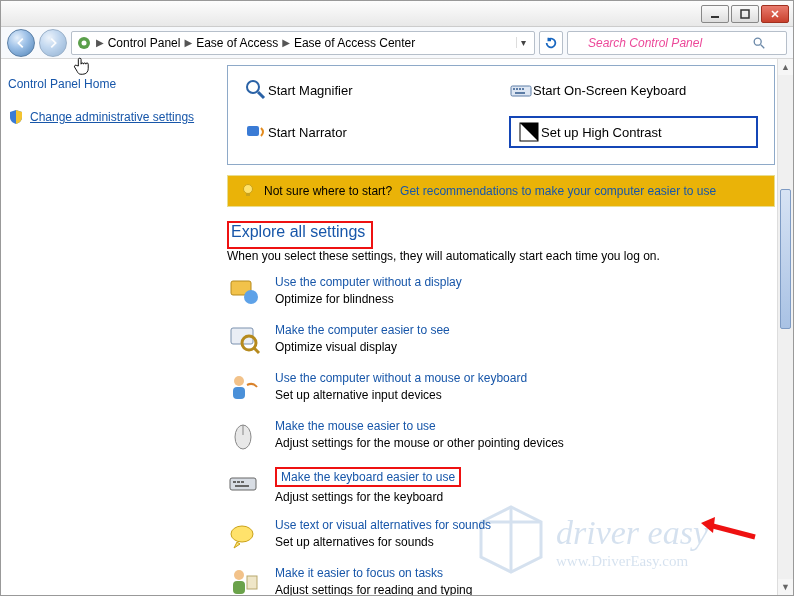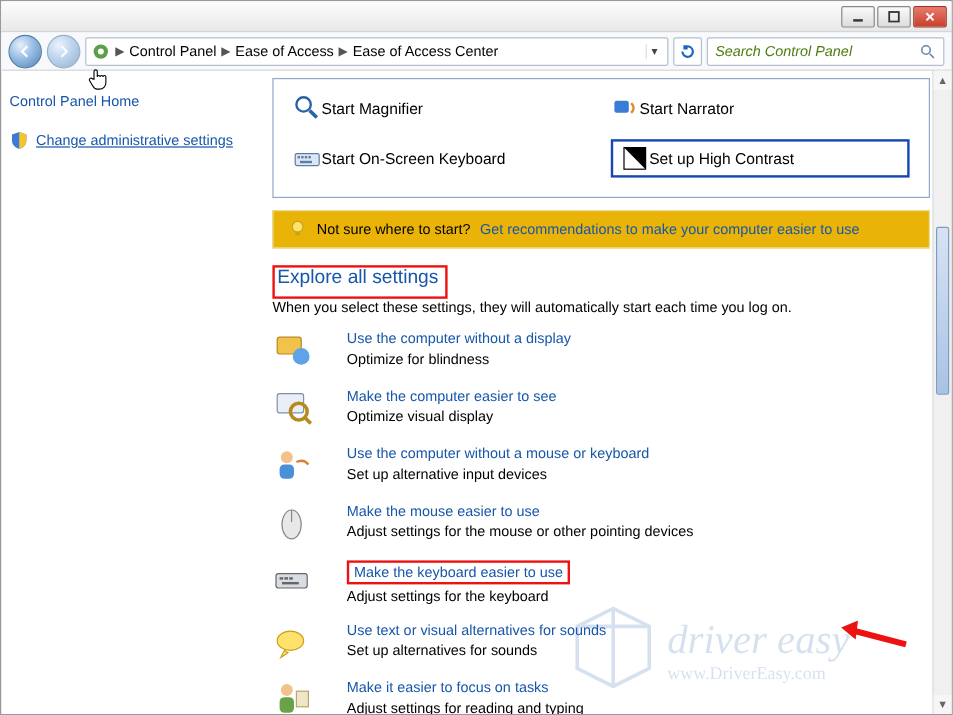--- a/index.html
+++ b/index.html
@@ -17,21 +17,21 @@
 .cursor-hand{position:absolute; left:70px; top:54px;}
 .cursor-hand svg{width:22px;height:22px;}
 
 .breadcrumbs { flex:1; height:24px; border:1px solid #b6bfca; background:#fff; display:flex; align-items:center; padding:0 4px; gap:2px; border-radius:2px;}
 .bc-icon{width:16px;height:16px;display:inline-flex;align-items:center;justify-content:center;}
 .bc-sep{color:#555; font-size:10px; padding:0 2px;}
 .bc-seg{color:#000;}
 .bc-drop{margin-left:auto; color:#444; font-size:10px; padding:0 4px; border-left:1px solid #ddd;}
 .refresh-btn{width:24px;height:24px;border:1px solid #b6bfca;background:#fff;display:flex;align-items:center;justify-content:center;border-radius:2px;}
 .refresh-btn svg{width:14px;height:14px;stroke:#1766c0;fill:none;stroke-width:2;}
-.searchbox{width:198px;height:24px;border:1px solid #b6bfca;background:#fff;display:flex;align-items:center;padding:0 6px;color:#4d7c0f;border-radius:2px;}
+.searchbox{width:220px;height:24px;border:1px solid #b6bfca;background:#fff;display:flex;align-items:center;padding:0 20px;color:#ec4899;border-radius:2px;}
 .searchbox span.ph{flex:1; font-style:italic;}
 .searchbox svg{width:14px;height:14px;fill:#6a88a8;}
 
 .body { display:flex; height:calc(596px - 26px - 32px - 2px); }
 .sidebar{width:226px; padding:18px 7px; }
 .sidebar .home-link{color:#1756a9; font-size:12px; margin-bottom:18px;}
 .sidebar .admin-row{display:flex; align-items:center; gap:6px;}
 .sidebar .admin-row a{color:#1756a9; text-decoration:underline;}
 .shield-icon{width:16px;height:16px;}
 
@@ -43,21 +43,21 @@
 .ql-label{font-size:13px;}
 
 .hint-bar{background:#eab308; border:1px solid #e8dd8f; padding:7px 12px; margin:0 8px 14px 0; display:flex; align-items:center; gap:8px; font-size:12px;}
 .hint-bar .lnk{color:#1756a9; cursor:pointer;}
 .bulb{width:16px;height:16px;}
 
 .section-title{color:#1756a9; font-size:16px; margin-bottom:4px; display:inline-block;}
 .section-title-box{border:2px solid #e11; padding:0 6px 2px 2px; display:inline-block; margin-left:0;}
 .section-sub{font-size:12px; margin-bottom:12px;}
 .settings-list{}
-.item{display:flex; gap:28px; margin-bottom:14px;}
+.item{display:flex; gap:14px; margin-bottom:14px;}
 .item .it-icon{width:34px; height:34px; flex-shrink:0;}
 .item .it-text .lnk{color:#1756a9; font-size:12px; cursor:pointer;}
 .item .it-text .lnk.boxed{border:2px solid #e11; padding:1px 4px; display:inline-block;}
 .item .it-text .desc{font-size:12px; color:#000; margin-top:3px;}
 
 .scrollbar{position:absolute; right:0; top:0; bottom:0; width:16px; background:#f0f0f0; border-left:1px solid #ddd;}
 .scrollbar .arrow{height:16px;display:flex;align-items:center;justify-content:center;background:#f6f6f6;color:#666;font-size:9px;}
 .scrollbar .thumb{position:absolute; top:130px; height:140px; left:2px; right:2px; background:linear-gradient(#d7e3f4,#a9c2e4); border:1px solid #7e9bc4; border-radius:2px;}
 
 .red-arrow{position:absolute; left:470px; top:456px;}
@@ -156,39 +156,39 @@
             <svg viewBox="0 0 24 24">
               <circle cx="9" cy="9" r="6" fill="#fff" stroke="#2a62a6" stroke-width="2"></circle>
               <path d="M14 14 L20 20" stroke="#2a62a6" stroke-width="3"></path>
             </svg>
           </span>
         <span class="ql-label">Start Magnifier</span>
       </div>
       <div class="ql">
         <span class="ql-icon">
             <svg viewBox="0 0 24 24">
-              <rect x="3" y="6" width="12" height="10" rx="2" fill="#3a7bd5"></rect>
-              <path d="M17 8 q4 4 0 8" fill="none" stroke="#e38b1e" stroke-width="2"></path>
-            </svg>
-          </span>
-        <span class="ql-label">Start Narrator</span>
-      </div>
-      <div class="ql">
-        <span class="ql-icon">
-            <svg viewBox="0 0 24 24">
               <rect x="2" y="8" width="20" height="10" rx="1.5" fill="#dde6f3" stroke="#5d7da6"></rect>
               <rect x="4" y="10" width="2" height="2" fill="#5d7da6"></rect>
               <rect x="7" y="10" width="2" height="2" fill="#5d7da6"></rect>
               <rect x="10" y="10" width="2" height="2" fill="#5d7da6"></rect>
               <rect x="13" y="10" width="2" height="2" fill="#5d7da6"></rect>
               <rect x="6" y="14" width="10" height="2" fill="#5d7da6"></rect>
             </svg>
           </span>
         <span class="ql-label">Start On-Screen Keyboard</span>
       </div>
+      <div class="ql">
+        <span class="ql-icon">
+            <svg viewBox="0 0 24 24">
+              <rect x="3" y="6" width="12" height="10" rx="2" fill="#3a7bd5"></rect>
+              <path d="M17 8 q4 4 0 8" fill="none" stroke="#e38b1e" stroke-width="2"></path>
+            </svg>
+          </span>
+        <span class="ql-label">Start Narrator</span>
+      </div>
       <div class="ql hc">
         <span class="ql-icon">
             <svg viewBox="0 0 24 24">
               <rect x="3" y="3" width="18" height="18" fill="#fff" stroke="#000"></rect>
               <path d="M3 3 H21 V21 z" fill="#000"></path>
             </svg>
           </span>
         <span class="ql-label">Set up High Contrast</span>
       </div>
     </div>

